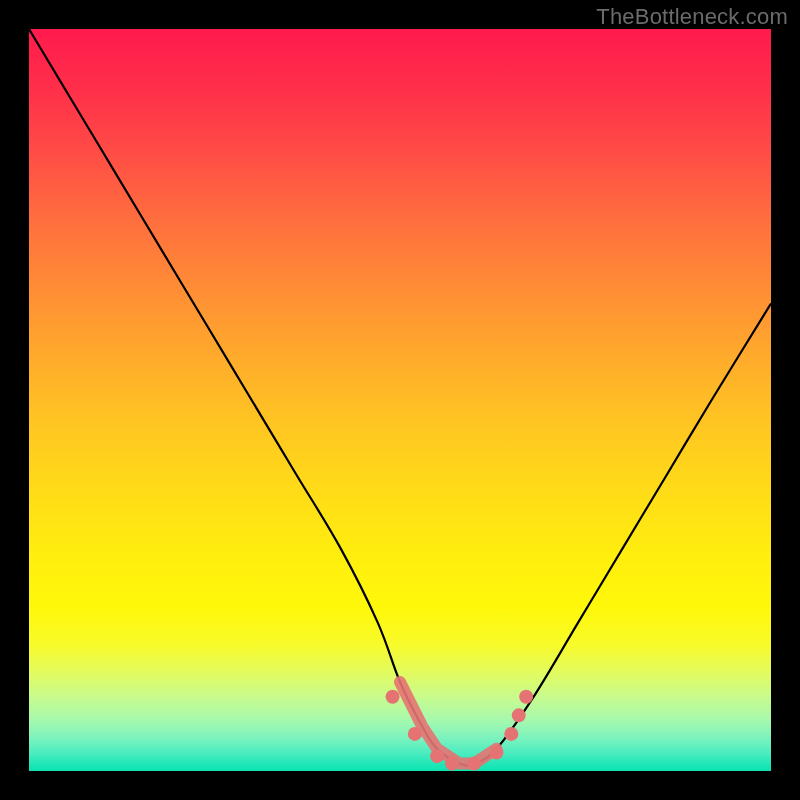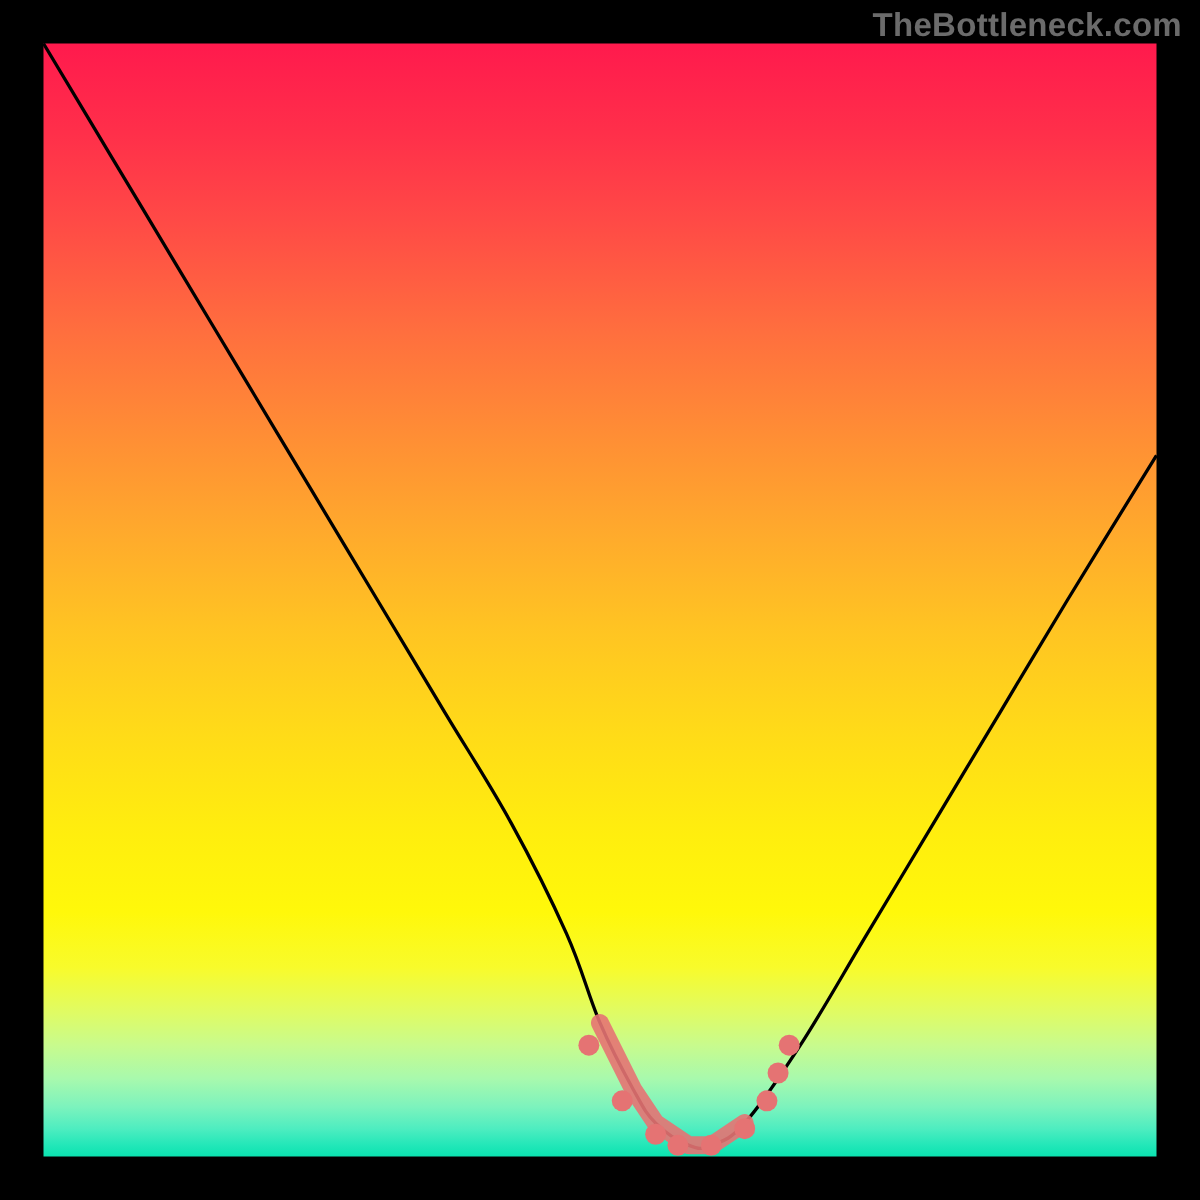--- a/index.html
+++ b/index.html
@@ -53,21 +53,21 @@
     height: 742px;
     overflow: visible;
     pointer-events: none;
   }
   .watermark {
     position: absolute;
     top: 4px;
     right: 12px;
     color: #6b6b6b;
     font-size: 22px;
-    font-weight: 700;
+    font-weight: 400;
     letter-spacing: 0.2px;
     user-select: none;
   }
 </style>
 </head>
 <body>
 
 <div class="frame">
   <div class="plot-area">
     <svg class="curve-svg" viewBox="0 0 742 742" preserveAspectRatio="none">

